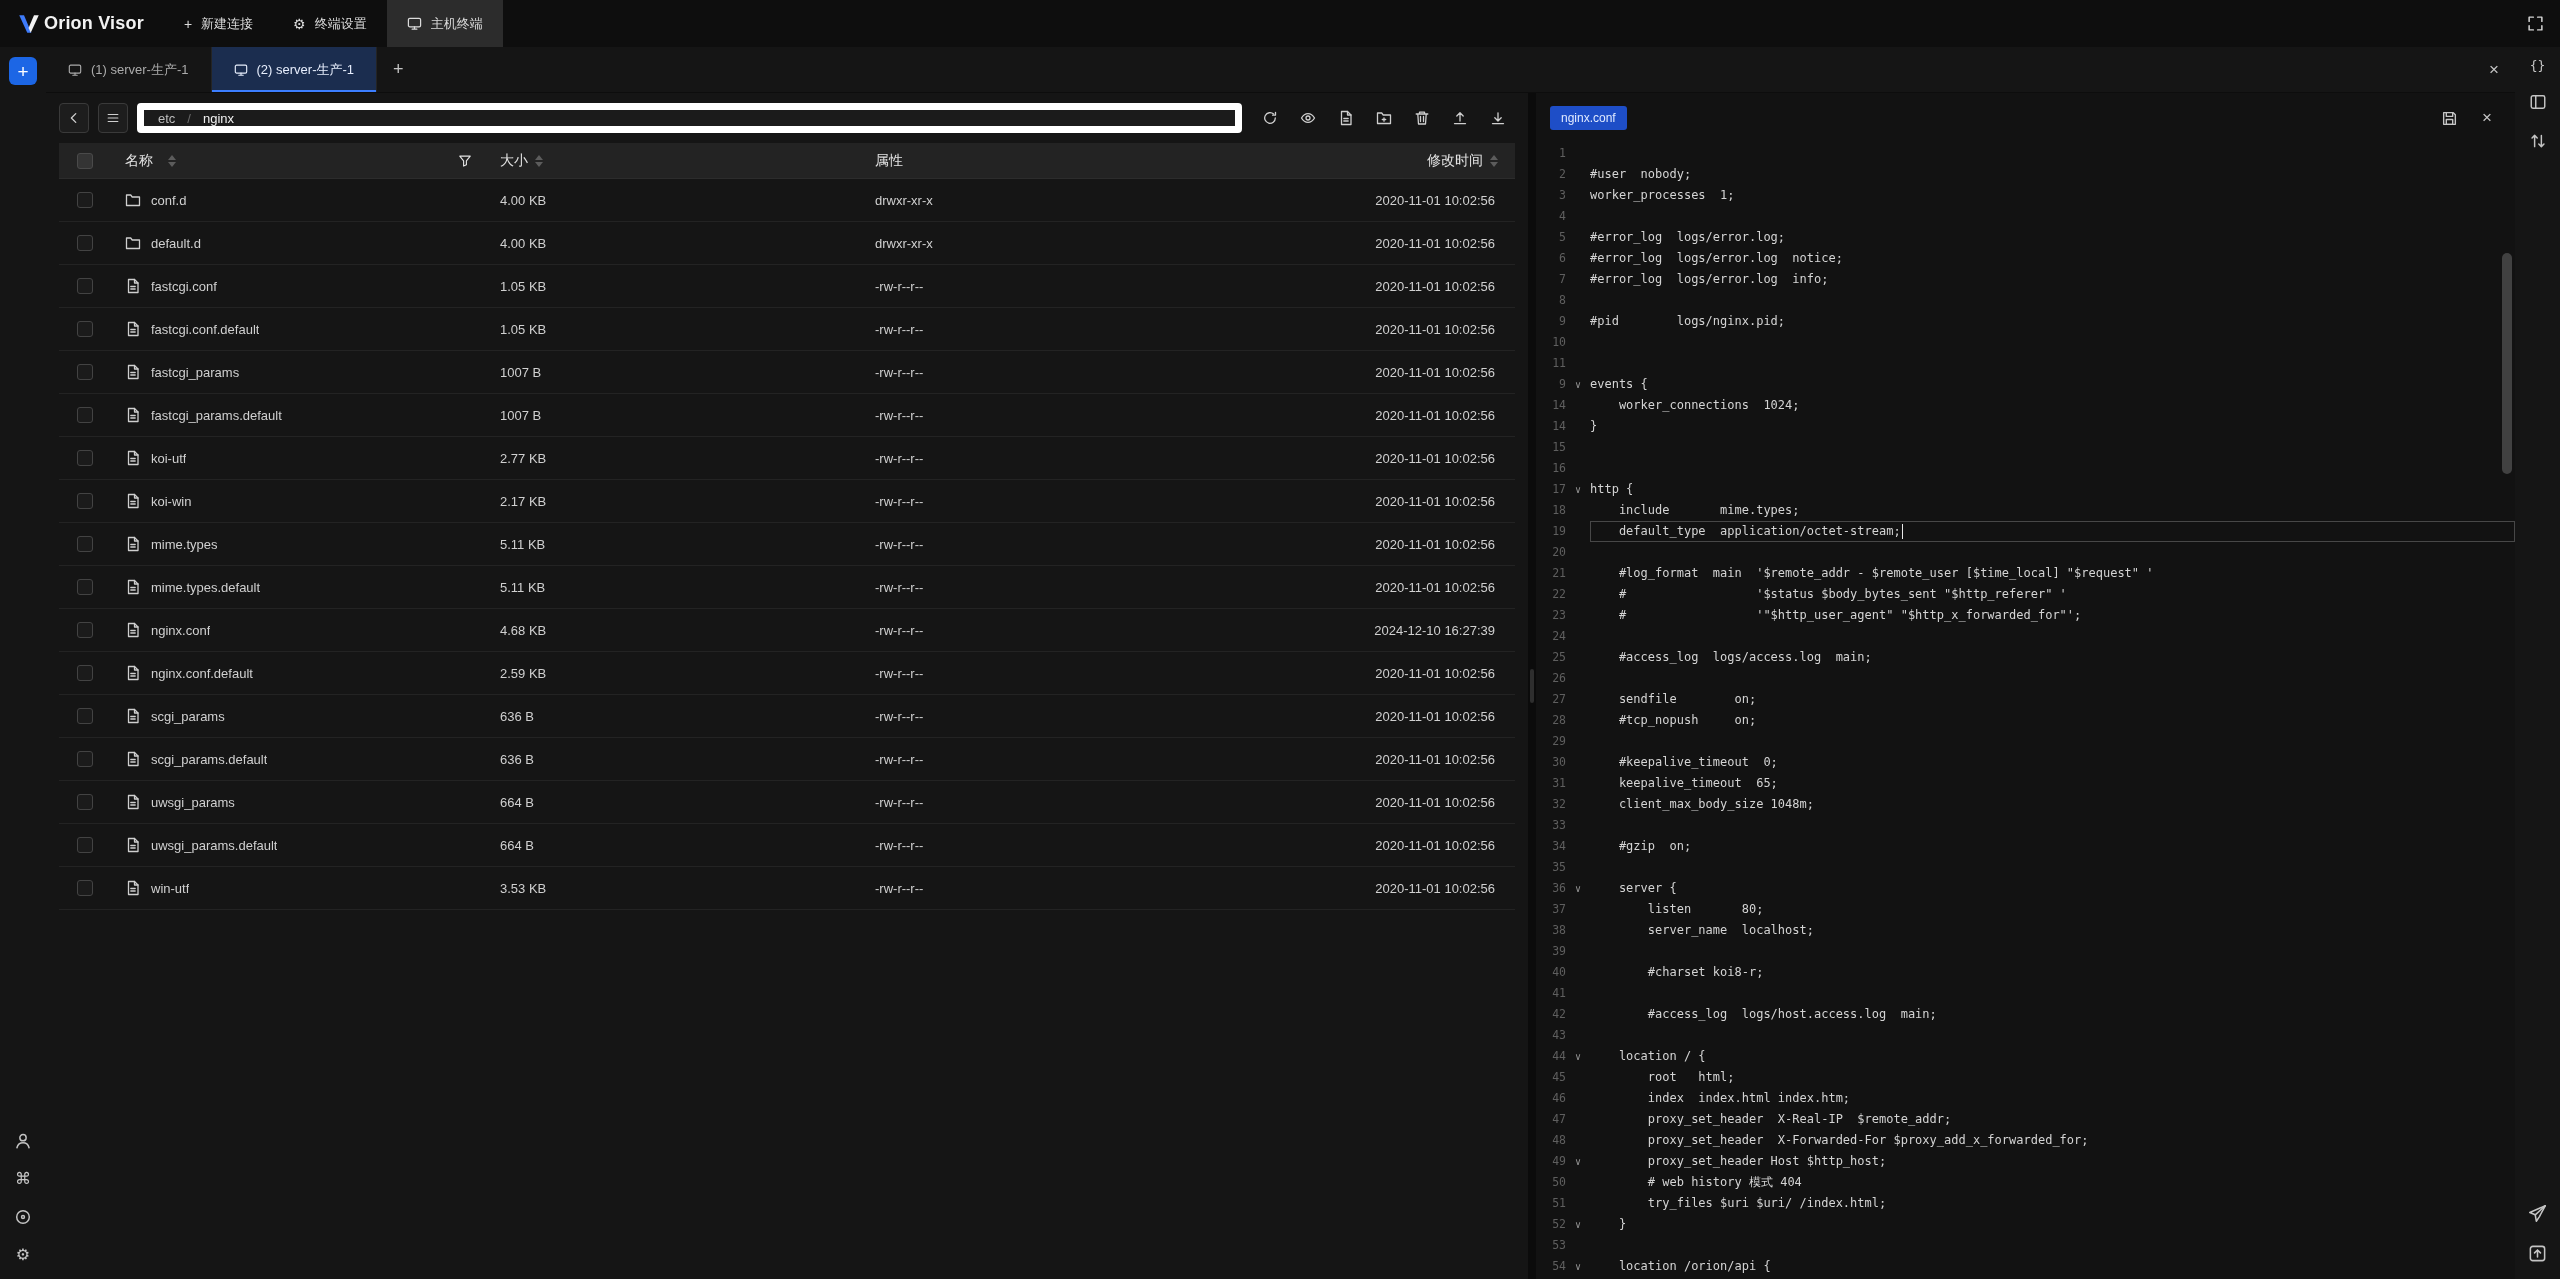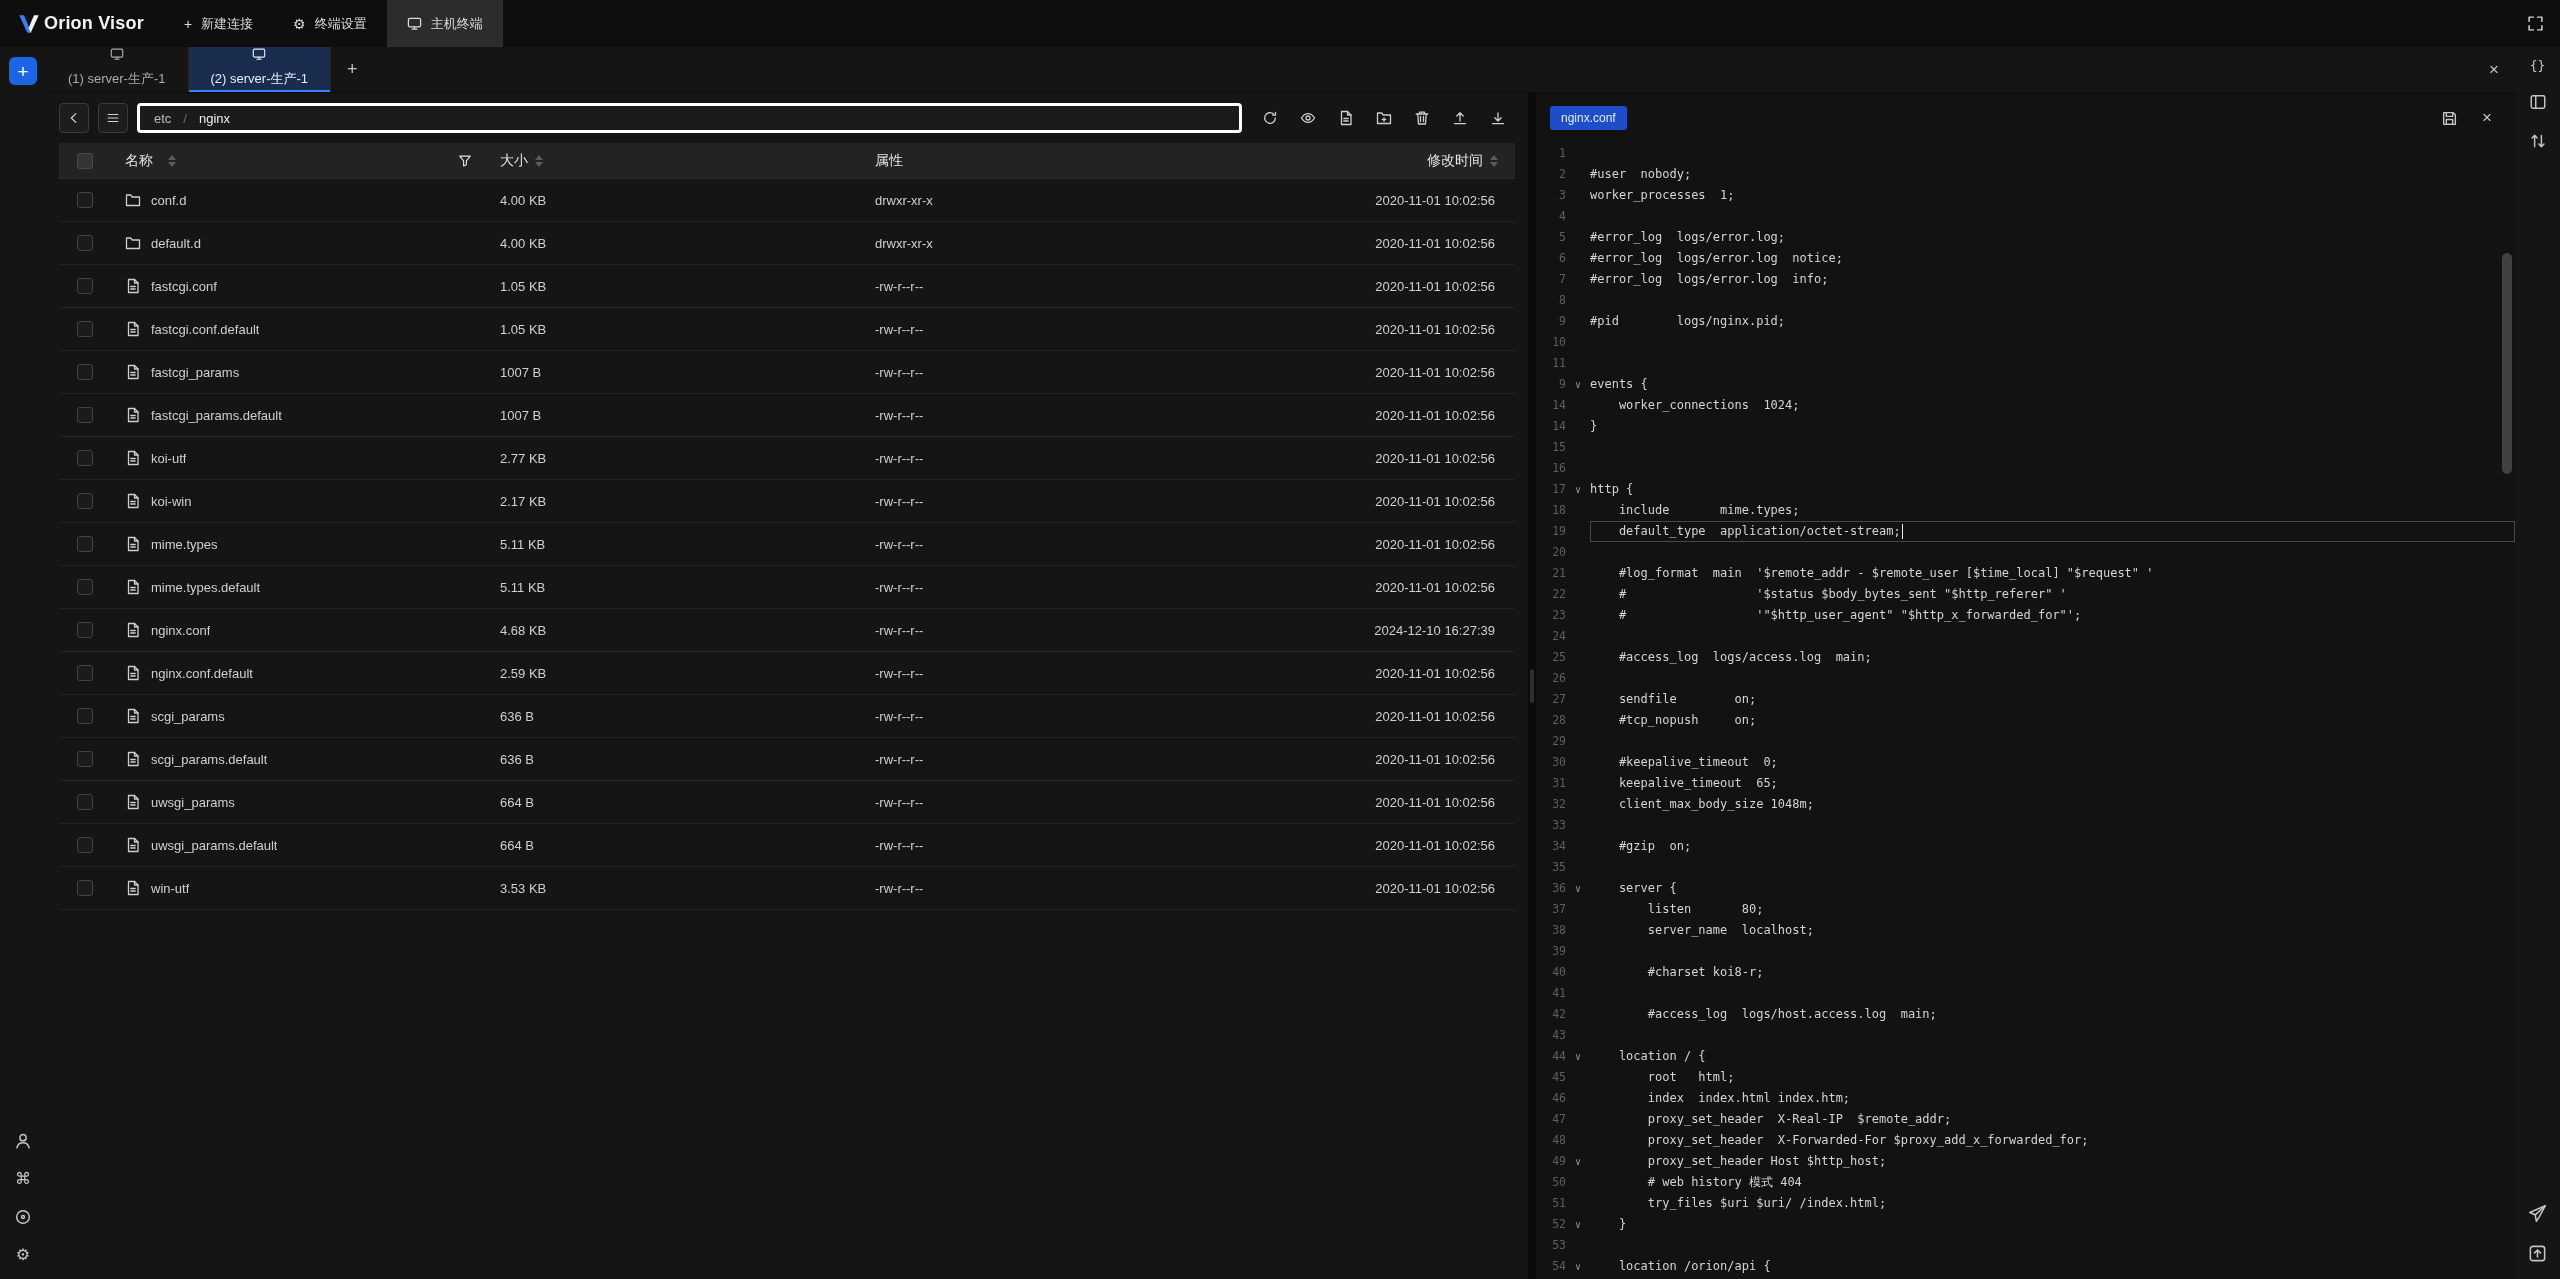--- a/index.html
+++ b/index.html
@@ -32,38 +32,38 @@
   .strip-icons.bottom{padding-bottom:16px;}
   .strip-icons.top{padding-top:12px;}
   .glyph-ic{font-size:16px;line-height:1;cursor:pointer;}
   .braces{font-family:"DejaVu Sans Mono",monospace;font-size:13px;}
 
   .center{flex:1;display:flex;flex-direction:column;min-width:0;}
 
   
   .tabbar{height:46px;flex:0 0 46px;display:flex;align-items:stretch;background:#151515;border-bottom:1px solid #0d0d0d;}
   .tab{display:flex;align-items:center;gap:9px;padding:0 22px;font-size:13px;color:#ababab;
-       border-right:1px solid #242424;position:relative;cursor:pointer;white-space:nowrap;flex-direction:column;}
+       border-right:1px solid #242424;position:relative;cursor:pointer;white-space:nowrap;}
   .tab.active{background:#1b2d4f;color:#e6edfc;}
   .tab.active::after{content:"";position:absolute;left:0;right:0;bottom:0;height:2px;background:#3c7eff;}
   .tab-add{display:flex;align-items:center;padding:0 16px;color:#c4c4c4;font-size:18px;cursor:pointer;}
   .tabbar .spacer{flex:1;}
   .close-all{display:flex;align-items:center;padding:0 16px;color:#c4c4c4;font-size:17px;cursor:pointer;}
 
   
   .main-split{flex:1;display:flex;min-height:0;background:#0b0b0b;}
   .splitter{width:8px;flex:0 0 8px;display:flex;align-items:center;justify-content:center;cursor:col-resize;}
   .splitter .handle{width:4px;height:34px;border-radius:2px;background:#2e2e2e;}
 
   
   .file-panel{width:1482px;flex:0 0 1482px;background:#151515;display:flex;flex-direction:column;min-width:0;}
   .fm-toolbar{display:flex;align-items:center;gap:9px;padding:10px 13px 8px 13px;}
   .sq-btn{width:30px;height:30px;border:1px solid #3a3a3a;border-radius:4px;background:#1d1d1d;color:#cfcfcf;
           display:flex;align-items:center;justify-content:center;cursor:pointer;flex:0 0 auto;}
-  .path-bar{flex:1;height:30px;background:#1b1b1b;border:3px solid #ffffff;border-radius:4px;display:flex;
+  .path-bar{flex:1;height:30px;background:#1b1b1b;border:7px solid #ffffff;border-radius:4px;display:flex;
             align-items:center;gap:12px;padding:0 14px;font-size:13px;min-width:0;}
   .path-bar .seg{color:#bdbdbd;cursor:pointer;}
   .path-bar .seg.last{color:#efefef;}
   .path-bar .sep{color:#6a6a6a;}
   .fm-actions{display:flex;align-items:center;gap:4px;color:#cfcfcf;padding-left:2px;}
   .fm-actions .icon-btn{width:34px;height:30px;}
 
   .fm-table{margin:2px 13px 0 13px;flex:1;overflow:hidden;}
   .t-head,.t-row{display:grid;grid-template-columns:52px 375px 375px 440px 1fr;align-items:center;}
   .t-head{background:#232323;height:36px;font-size:14px;color:#e3e3e3;border-bottom:1px solid #2c2c2c;}

